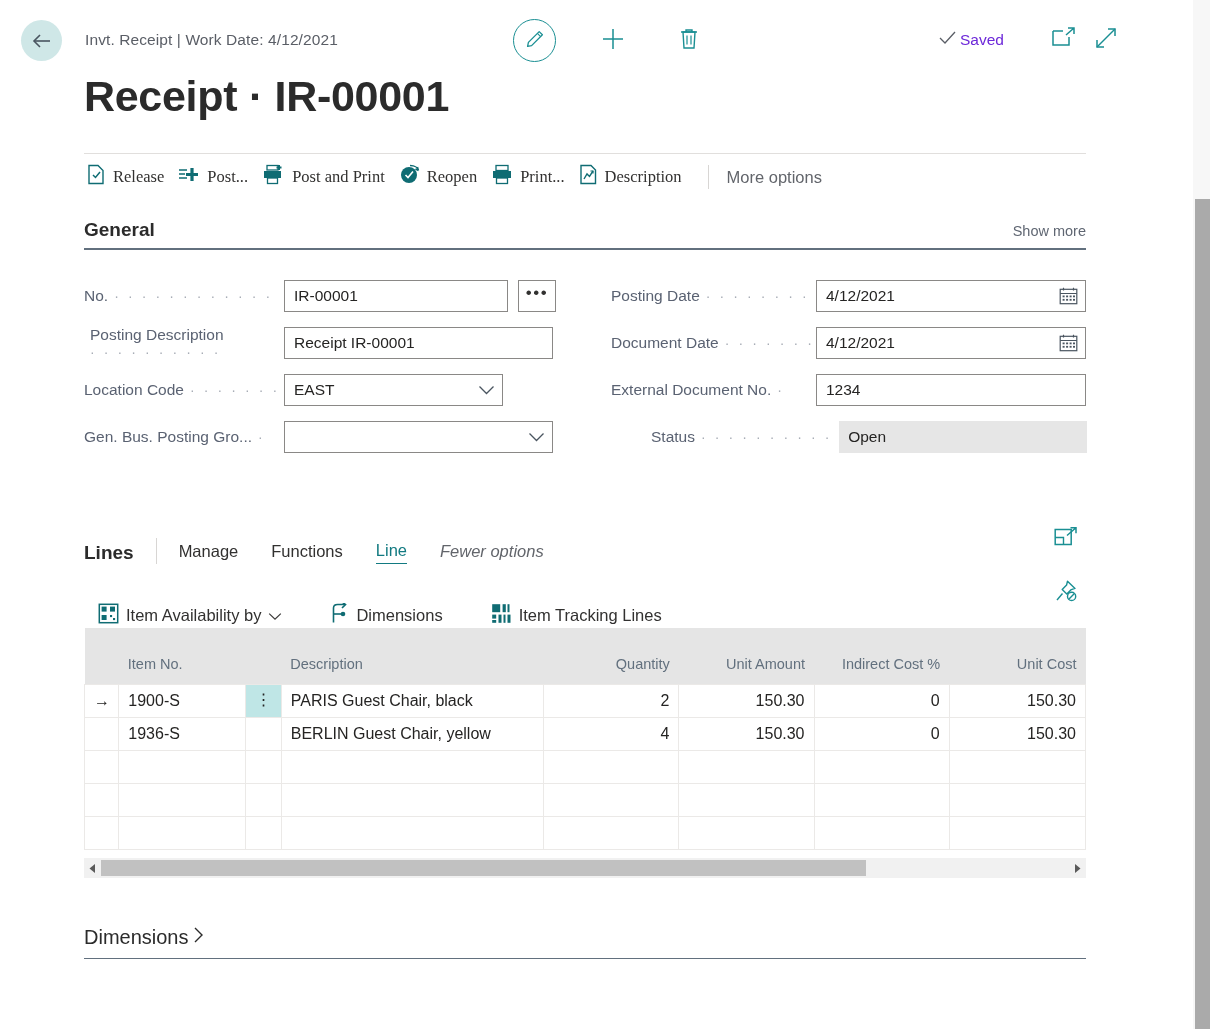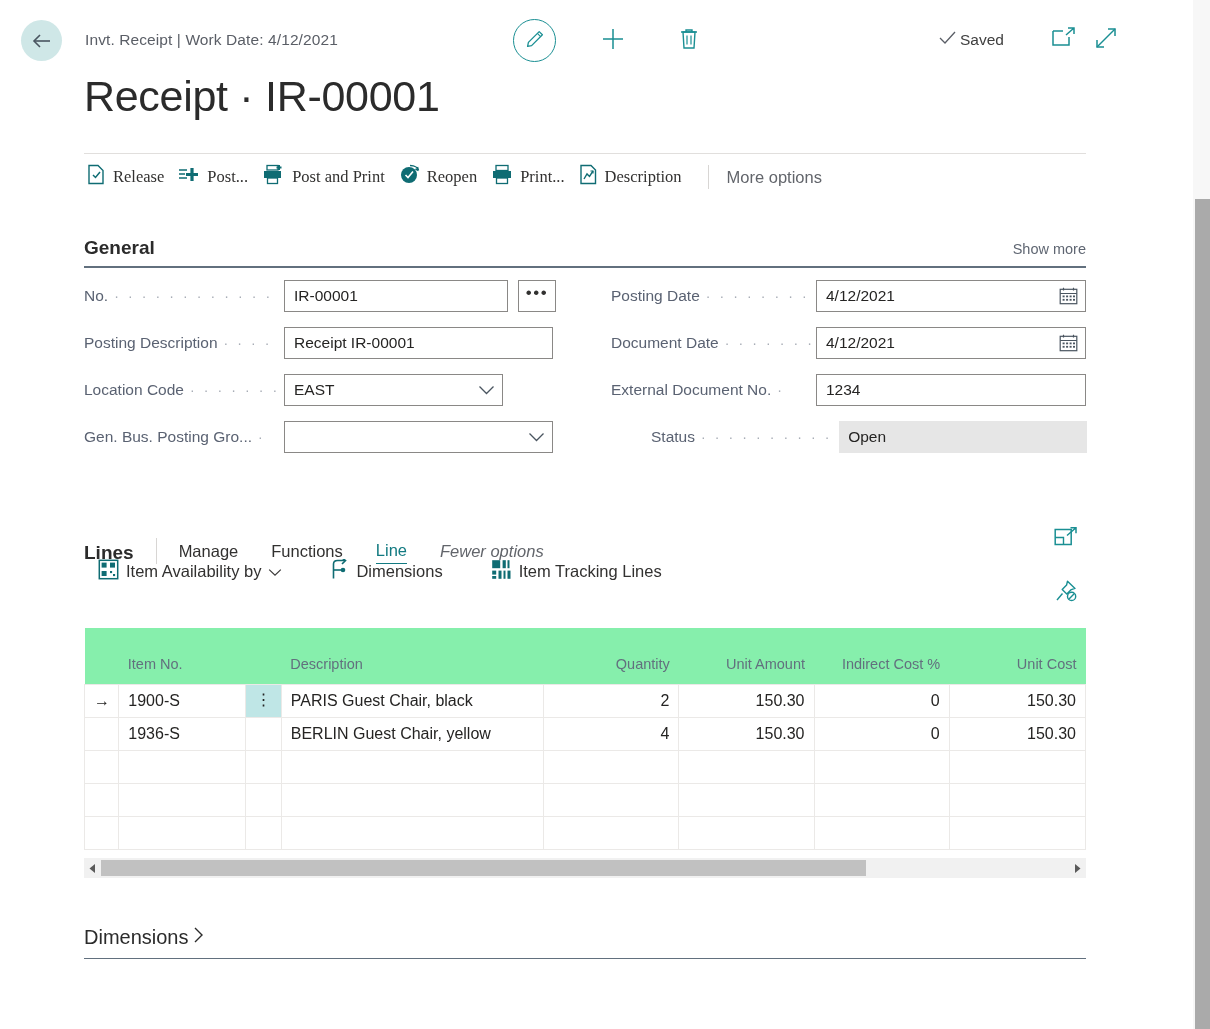--- a/index.html
+++ b/index.html
@@ -68,36 +68,36 @@
     cursor: pointer;
   }
   .plus-btn { left: 598px; top: 26px; width: 30px; height: 30px; }
   .trash-btn { left: 675px; top: 26px; width: 28px; height: 30px; }
 
   .saved {
     position: absolute;
     left: 939px;
     top: 30px;
     font-size: 15.5px;
-    color: #404040;
+    color: #6d28d9;
     display: flex;
     align-items: center;
     gap: 4px;
     white-space: nowrap;
   }
   .open-new-btn { left: 1050px; top: 28px; width: 27px; height: 24px; }
   .expand-btn { left: 1093px; top: 27px; width: 26px; height: 26px; }
 
   
   .page-title {
     position: absolute;
     left: 84px;
     top: 72px;
     font-size: 43px;
-    font-weight: 400;
+    font-weight: 700;
     color: #2b2b2b;
     letter-spacing: -0.3px;
     white-space: nowrap;
   }
 
   
   .ribbon {
     position: absolute;
     left: 84px;
     top: 153px;
@@ -262,21 +262,21 @@
   }
   .lines-tab.active {
     color: #127a81;
     border-bottom: 1.6px solid #127a81;
   }
   .lines-tab.muted { color: #62656b; font-style: italic; }
 
   .lines-toolbar {
     position: absolute;
     left: 98px;
-    top: 552px;
+    top: 596px;
     width: 990px;
     height: 38px;
     display: flex;
   }
   .tb-action {
     display: flex;
     align-items: center;
     gap: 7px;
     font-size: 16.5px;
     color: #323130;
@@ -305,21 +305,21 @@
     table-layout: fixed;
     width: 1002px;
   }
   table.g th {
     font-weight: 400;
     font-size: 14.5px;
     color: #62707e;
     padding: 0 9px 12px 9px;
     vertical-align: bottom;
     height: 44px;
-    background: #86efac;
+    background: #e5e5e5;
     border: none;
   }
   table.g td {
     font-size: 16px;
     color: #252423;
     height: 32px;
     padding: 0 9px;
     border: 1px solid #ebe9e7;
     background: #fff;
     white-space: nowrap;
@@ -573,40 +573,40 @@
       </svg>
     </span>
     <span class="lbl">Description</span>
   </div>
 
   <div class="ribbon-sep"></div>
 
   <div class="ribbon-more">More options</div>
 </div>
 
-<div class="sec-head" style="top:237px;">
+<div class="sec-head" style="top:219px;">
   <span class="title">General</span>
   <span class="showmore">Show more</span>
 </div>
 
 <div class="form-col" style="left:84px; top:272px; width:476px;">
 
   <div class="field-row">
     <div class="field-label" style="width:200px;">
       <span class="txt">No.</span>
       <span class="dots">· · · · · · · · · · · · · · ·</span>
     </div>
     <div class="field-ctrl" style="width:224px;">
       <span class="val">IR-00001</span>
     </div>
     <div class="assist-btn">•••</div>
   </div>
 
   <div class="field-row">
-    <div class="field-label" style="width:200px;">
+    <div class="field-label" style="width:200px;flex-direction:column;">
       <span class="txt">Posting Description</span>
       <span class="dots">· · · · · · · · · ·</span>
     </div>
     <div class="field-ctrl" style="width:269px;">
       <span class="val">Receipt IR-00001</span>
     </div>
   </div>
 
   <div class="field-row">
     <div class="field-label" style="width:200px;">

